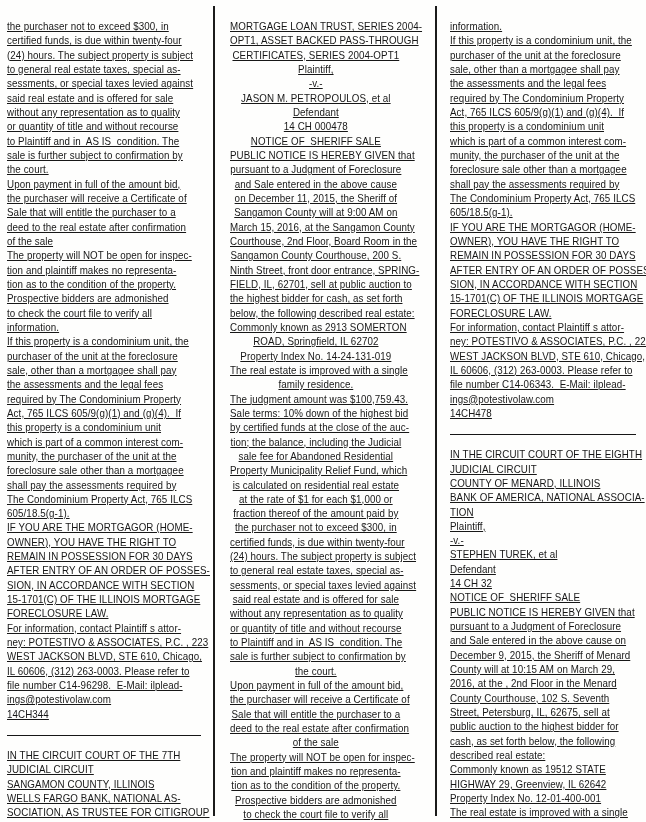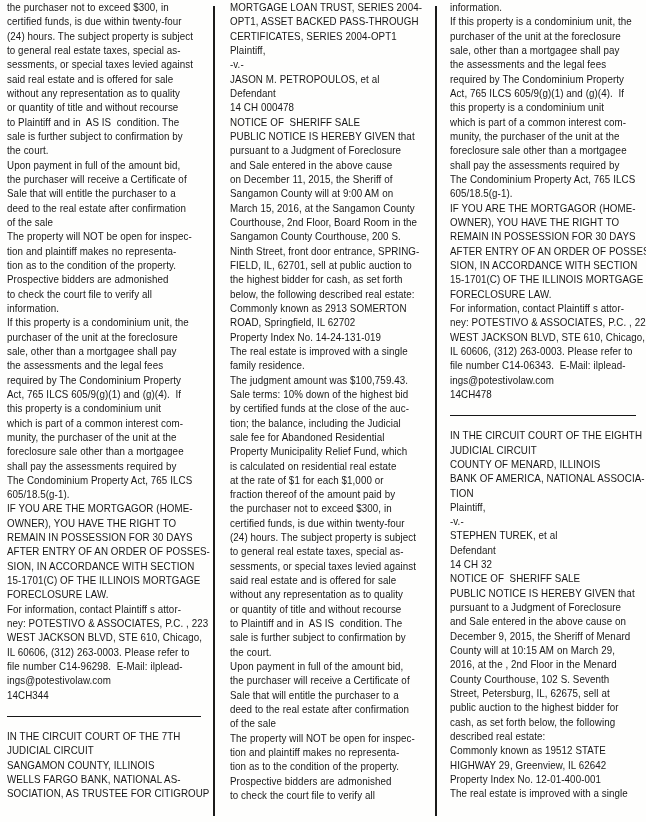--- a/index.html
+++ b/index.html
@@ -7,24 +7,25 @@
     position: relative;
     width: 646px;
     height: 822px;
     background: #fefefd;
     overflow: hidden;
     font-family: "Liberation Sans", sans-serif;
     color: #171717;
   }
   .col {
     position: absolute;
-    top: 0;
+    top: 19px;
+    text-decoration: underline;
   }
   .col-1 { left: 7px;   width: 202px; }
-  .col-2 { left: 230px; width: 202px; }
+  .col-2 { left: 230px; width: 202px; text-align: center; }
   .col-3 { left: 450px; width: 194px; }
   .vrule {
     position: absolute;
     top: 6px;
     height: 810px;
     width: 1.5px;
     background: #1b1b1b;
   }
   .vrule-1 { left: 213px; }
   .vrule-2 { left: 435px; }

